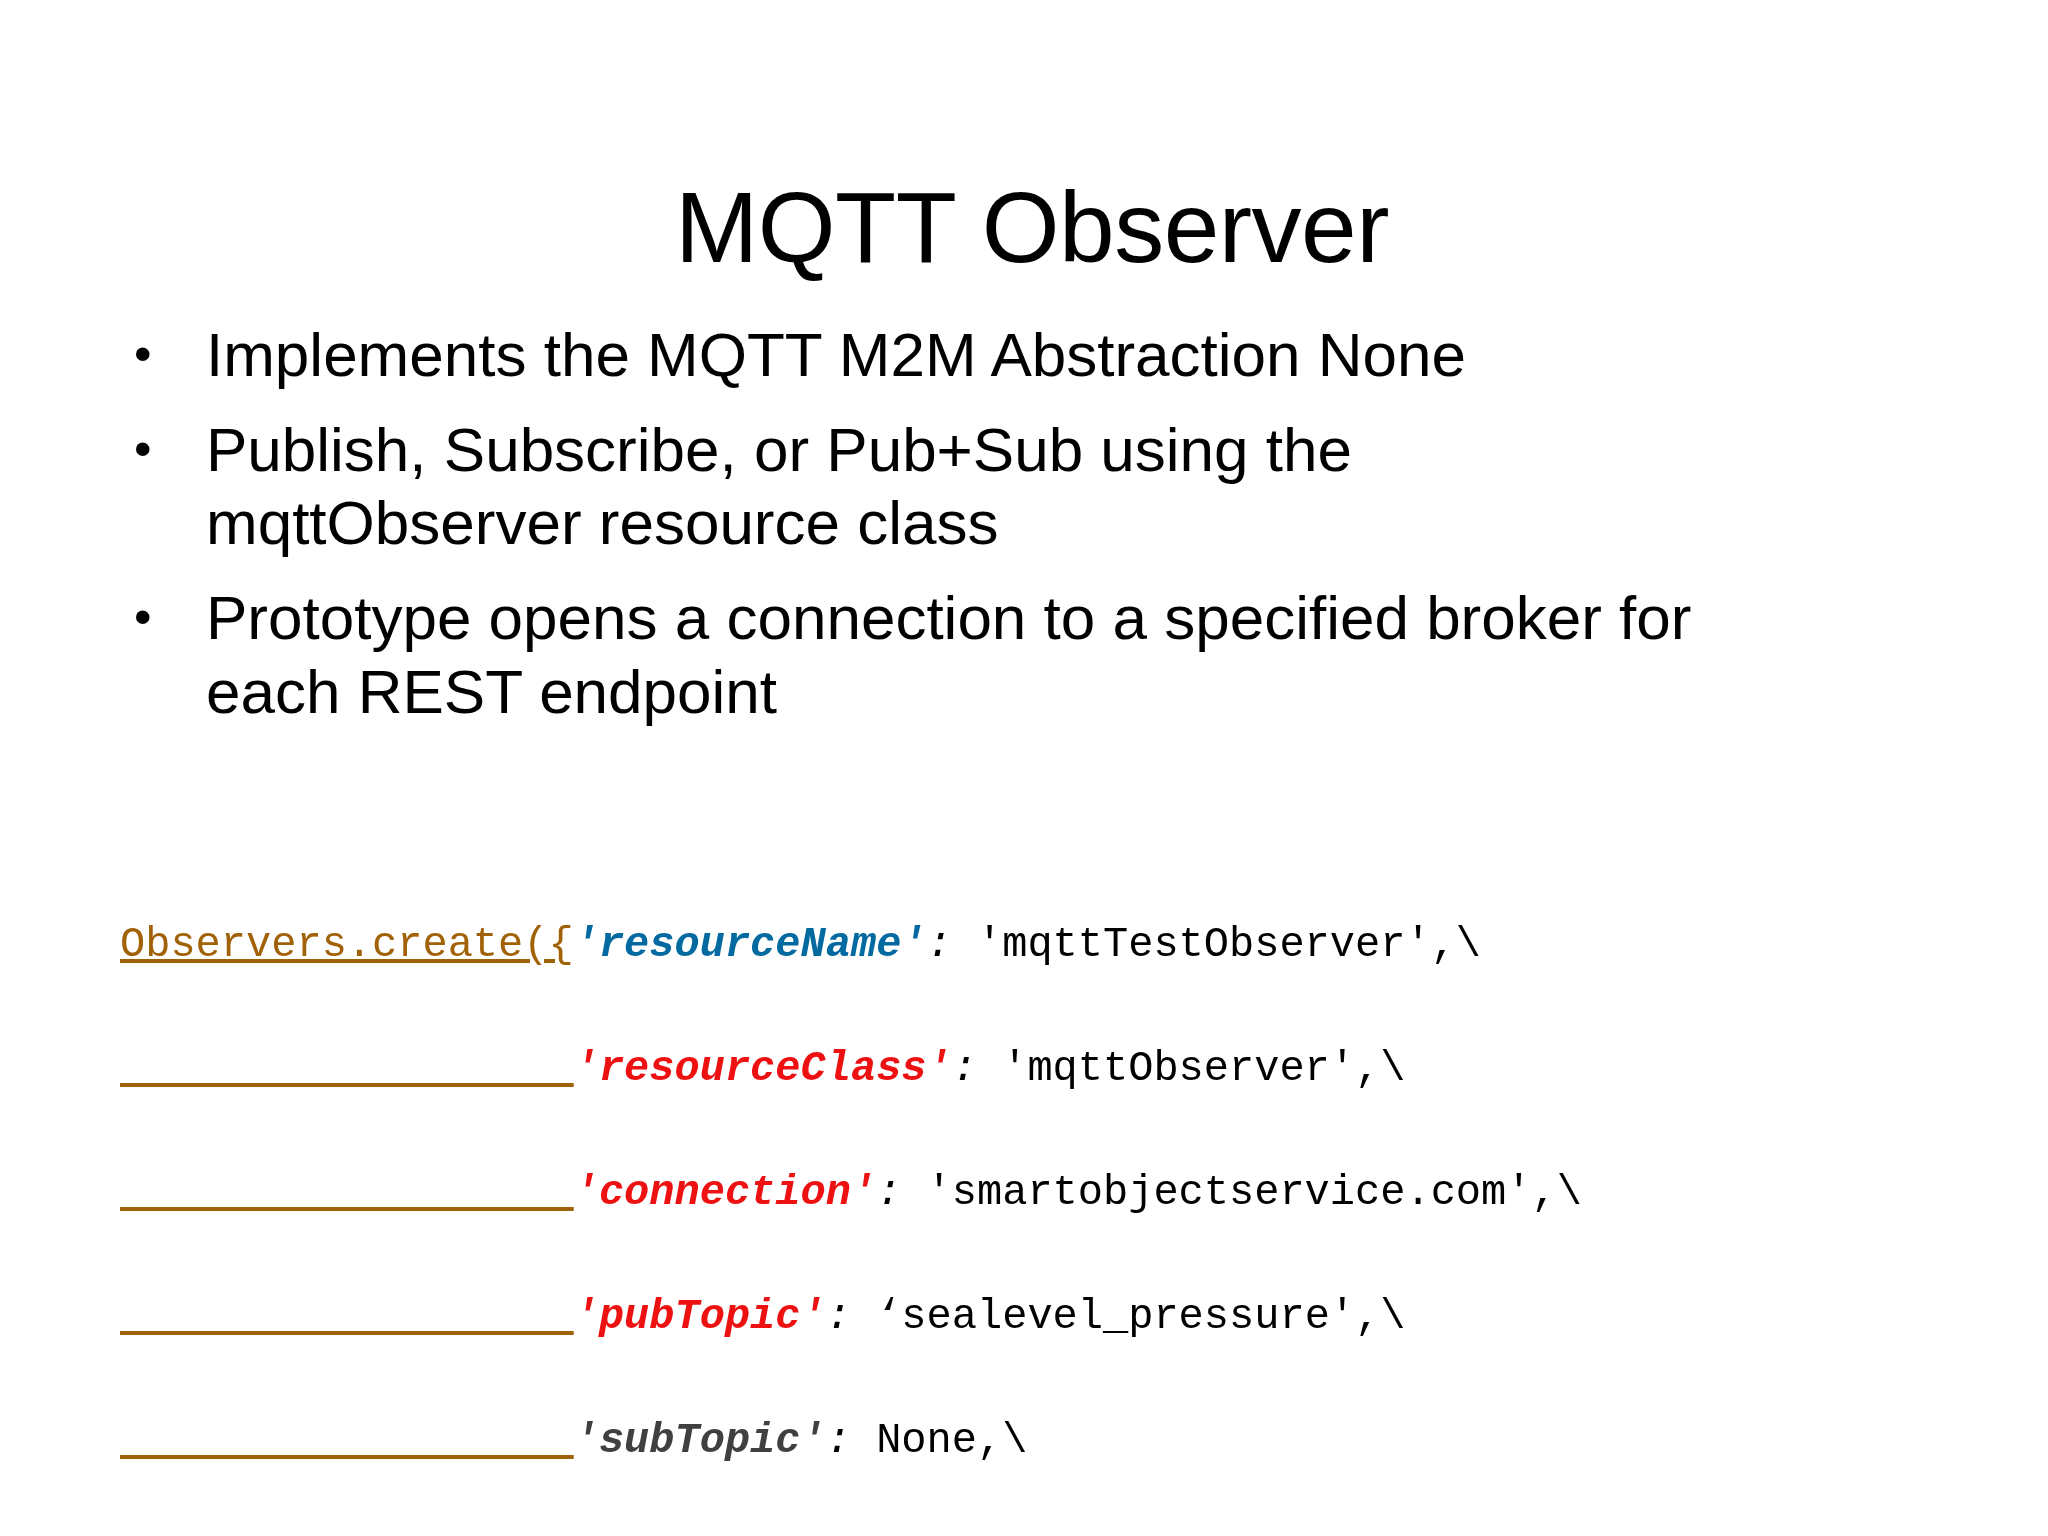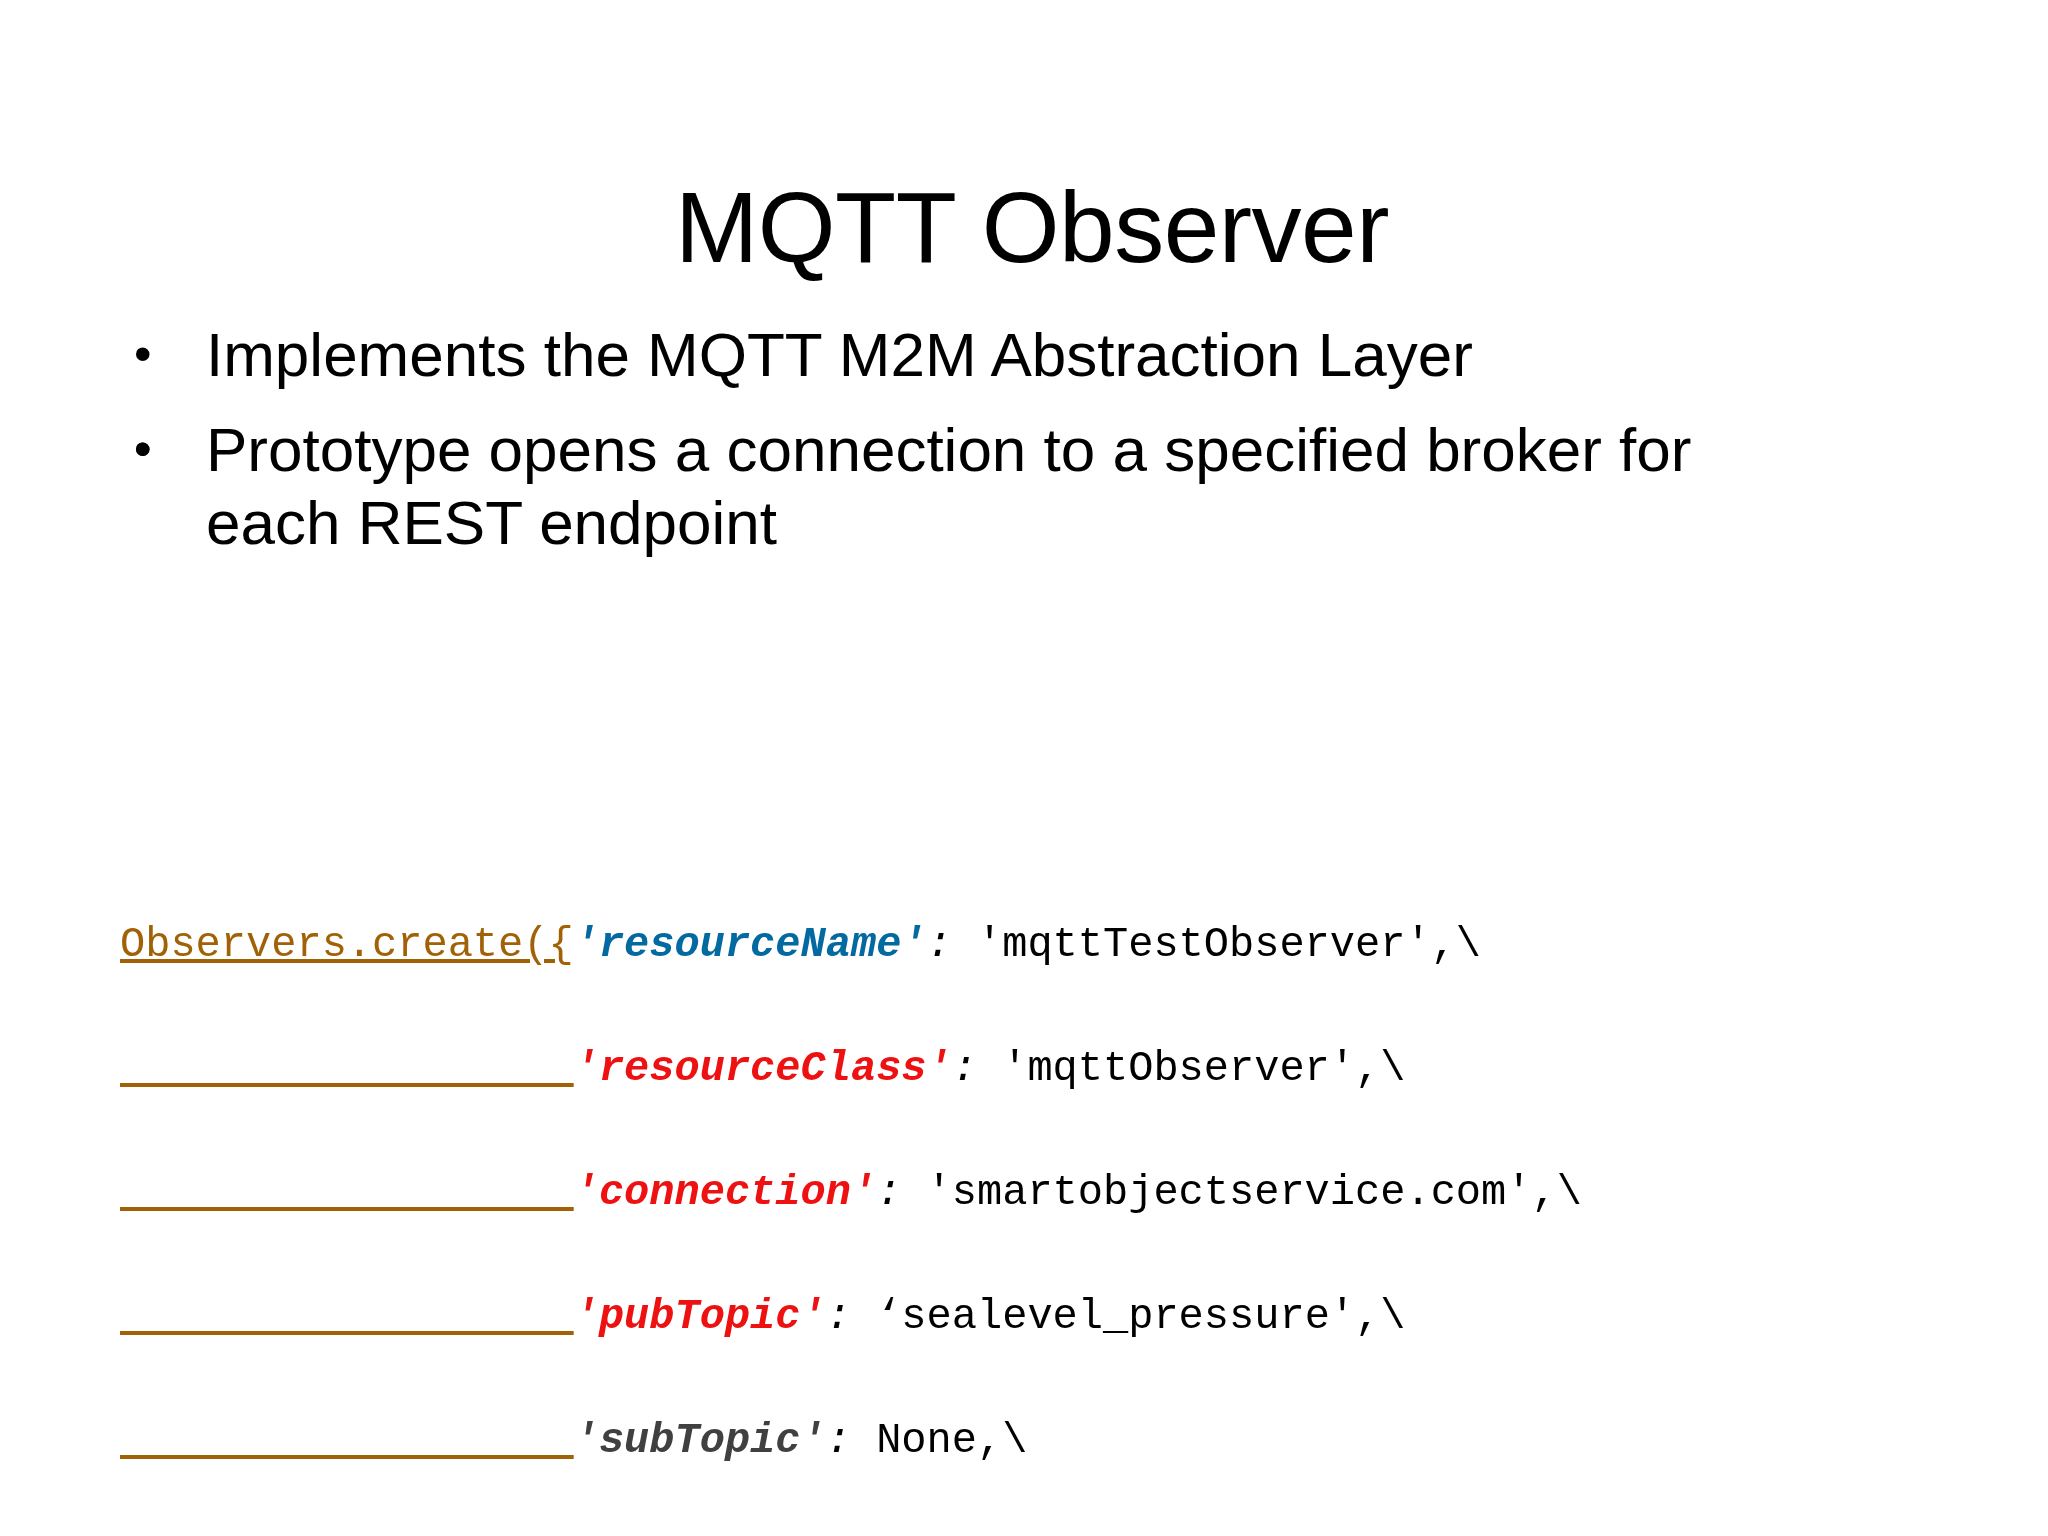--- a/index.html
+++ b/index.html
@@ -112,24 +112,25 @@
 </head>
 <body>
 
 <div class="slide">
 
   <h1 class="slide-title">MQTT Observer</h1>
 
   <ul class="bullet-list">
     <li class="bullet-item">
       <span class="bullet-dot">•</span>
-      <span class="bullet-text">Implements the MQTT M2M Abstraction Layer</span>
+      <span class="bullet-text">Implements the MQTT M2M Abstraction None</span>
     </li>
     <li class="bullet-item wrap-2">
       <span class="bullet-dot">•</span>
+      <span class="bullet-text">Publish, Subscribe, or Pub+Sub using the mqttObserver resource class</span>
     </li>
     <li class="bullet-item wrap-3">
       <span class="bullet-dot">•</span>
       <span class="bullet-text">Prototype opens a connection to a specified broker for each REST endpoint</span>
     </li>
   </ul>
 
   <pre class="code-block" id="code-block"><span class="code-line"><span class="tok-plain">Observers.create({</span><span class="tok-key" style="color: #0369a1;">'resourceName'</span><span class="tok-punct">: </span><span class="tok-val">'mqttTestObserver',\</span></span>
 <span class="code-line"><span class="tok-plain">                  </span><span class="tok-key" style="color: rgb(238, 17, 17);">'resourceClass'</span><span class="tok-punct">: </span><span class="tok-val">'mqttObserver',\</span></span>
 <span class="code-line"><span class="tok-plain">                  </span><span class="tok-key" style="color: rgb(238, 17, 17);">'connection'</span><span class="tok-punct">: </span><span class="tok-val">'smartobjectservice.com',\</span></span>

